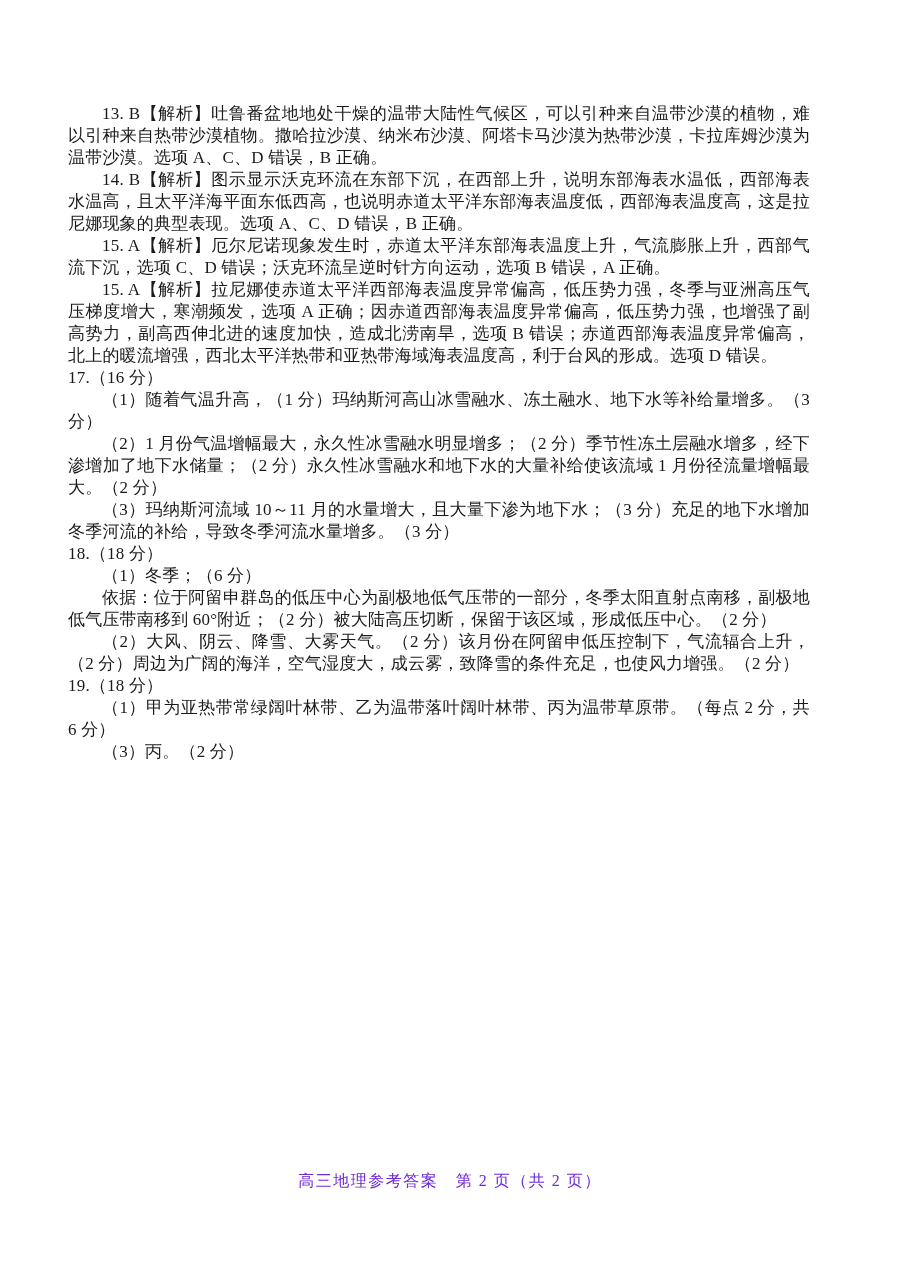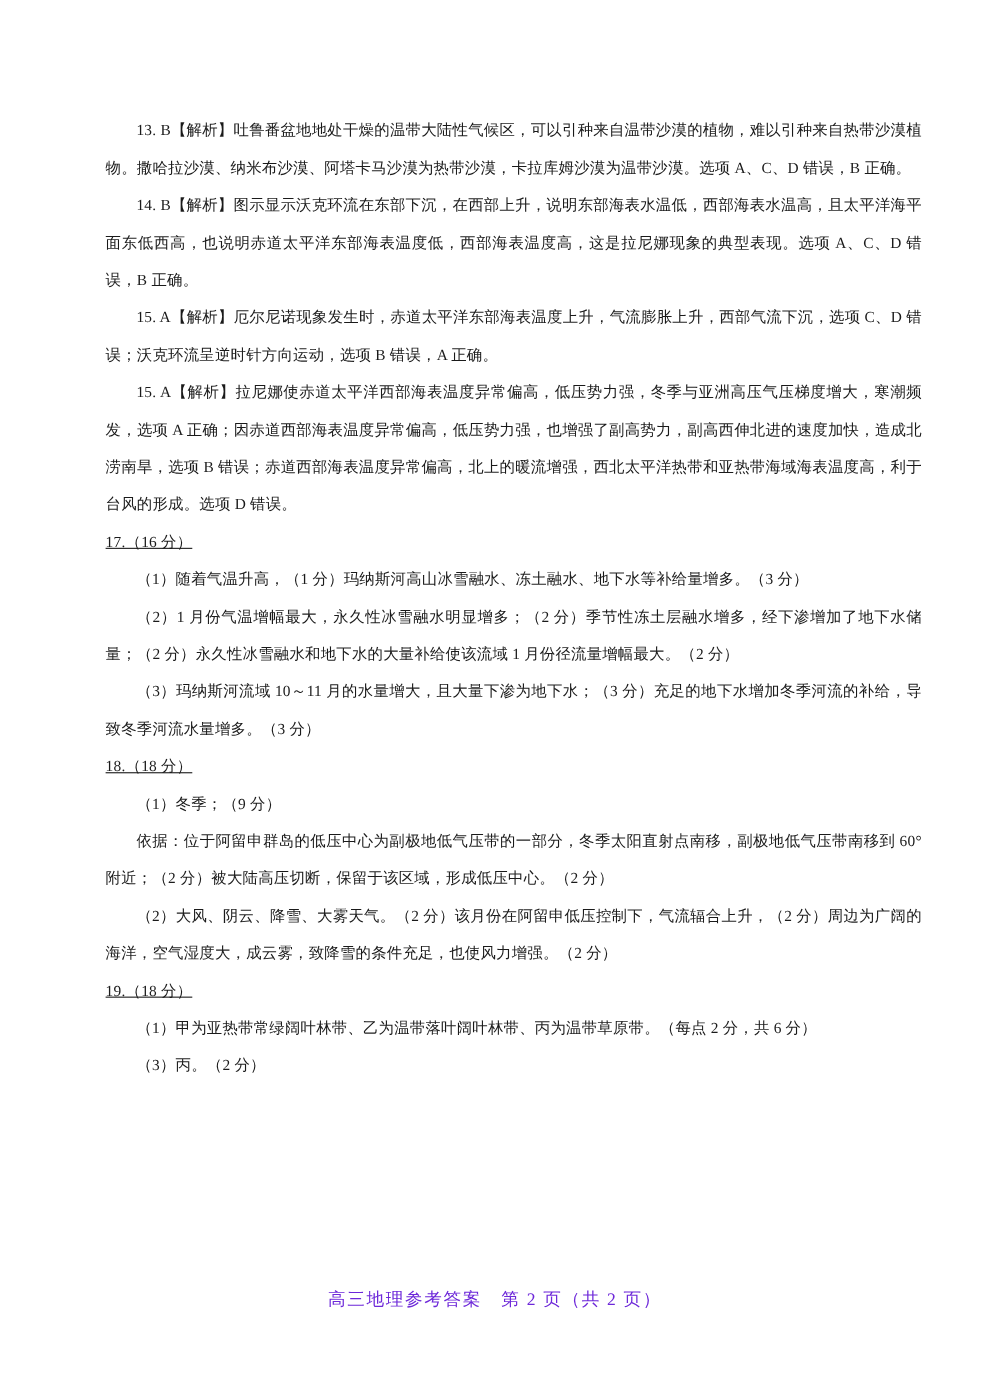--- a/index.html
+++ b/index.html
@@ -13,35 +13,34 @@
     height: 1272px;
     margin: 0 auto;
     background: #ffffff;
     overflow: hidden;
     color: #1a1a1a;
     font-family: "Liberation Serif", "DejaVu Serif", serif;
   }
   .content {
     position: absolute;
     top: 103px;
-    left: 96px;
+    left: 68px;
     width: 742px;
-    font-size: 14px;
-    line-height: 34px;
+    font-size: 17px;
+    line-height: 22px;
     text-align: justify;
     letter-spacing: 0.2px;
   }
   .content p {
     margin: 0;
     padding: 0;
     text-indent: 2em;
   }
   .content p.section-head {
     text-indent: 0;
-    text-decoration: underline;
   }
   .footer {
     position: absolute;
     top: 1171px;
     left: 0;
     width: 100%;
     text-align: center;
     font-size: 16px;
     letter-spacing: 1.5px;
     color: #6d28d9;
@@ -57,21 +56,21 @@
     <p>14. B【解析】图示显示沃克环流在东部下沉，在西部上升，说明东部海表水温低，西部海表水温高，且太平洋海平面东低西高，也说明赤道太平洋东部海表温度低，西部海表温度高，这是拉尼娜现象的典型表现。选项 A、C、D 错误，B 正确。</p>
     <p>15. A【解析】厄尔尼诺现象发生时，赤道太平洋东部海表温度上升，气流膨胀上升，西部气流下沉，选项 C、D 错误；沃克环流呈逆时针方向运动，选项 B 错误，A 正确。</p>
     <p>15. A【解析】拉尼娜使赤道太平洋西部海表温度异常偏高，低压势力强，冬季与亚洲高压气压梯度增大，寒潮频发，选项 A 正确；因赤道西部海表温度异常偏高，低压势力强，也增强了副高势力，副高西伸北进的速度加快，造成北涝南旱，选项 B 错误；赤道西部海表温度异常偏高，北上的暖流增强，西北太平洋热带和亚热带海域海表温度高，利于台风的形成。选项 D 错误。</p>
 
     <p class="section-head">17.（16 分）</p>
     <p>（1）随着气温升高，（1 分）玛纳斯河高山冰雪融水、冻土融水、地下水等补给量增多。（3 分）</p>
     <p>（2）1 月份气温增幅最大，永久性冰雪融水明显增多；（2 分）季节性冻土层融水增多，经下渗增加了地下水储量；（2 分）永久性冰雪融水和地下水的大量补给使该流域 1 月份径流量增幅最大。（2 分）</p>
     <p>（3）玛纳斯河流域 10～11 月的水量增大，且大量下渗为地下水；（3 分）充足的地下水增加冬季河流的补给，导致冬季河流水量增多。（3 分）</p>
 
     <p class="section-head">18.（18 分）</p>
-    <p>（1）冬季；（9 分）</p>
+    <p>（1）冬季；（6 分）</p>
     <p>依据：位于阿留申群岛的低压中心为副极地低气压带的一部分，冬季太阳直射点南移，副极地低气压带南移到 60°附近；（2 分）被大陆高压切断，保留于该区域，形成低压中心。（2 分）</p>
     <p>（2）大风、阴云、降雪、大雾天气。（2 分）该月份在阿留申低压控制下，气流辐合上升，（2 分）周边为广阔的海洋，空气湿度大，成云雾，致降雪的条件充足，也使风力增强。（2 分）</p>
 
     <p class="section-head">19.（18 分）</p>
     <p>（1）甲为亚热带常绿阔叶林带、乙为温带落叶阔叶林带、丙为温带草原带。（每点 2 分，共 6 分）</p>
     <p>（3）丙。（2 分）</p>
 
   </div>
 
   <div class="footer">高三地理参考答案　第 2 页（共 2 页）</div>

